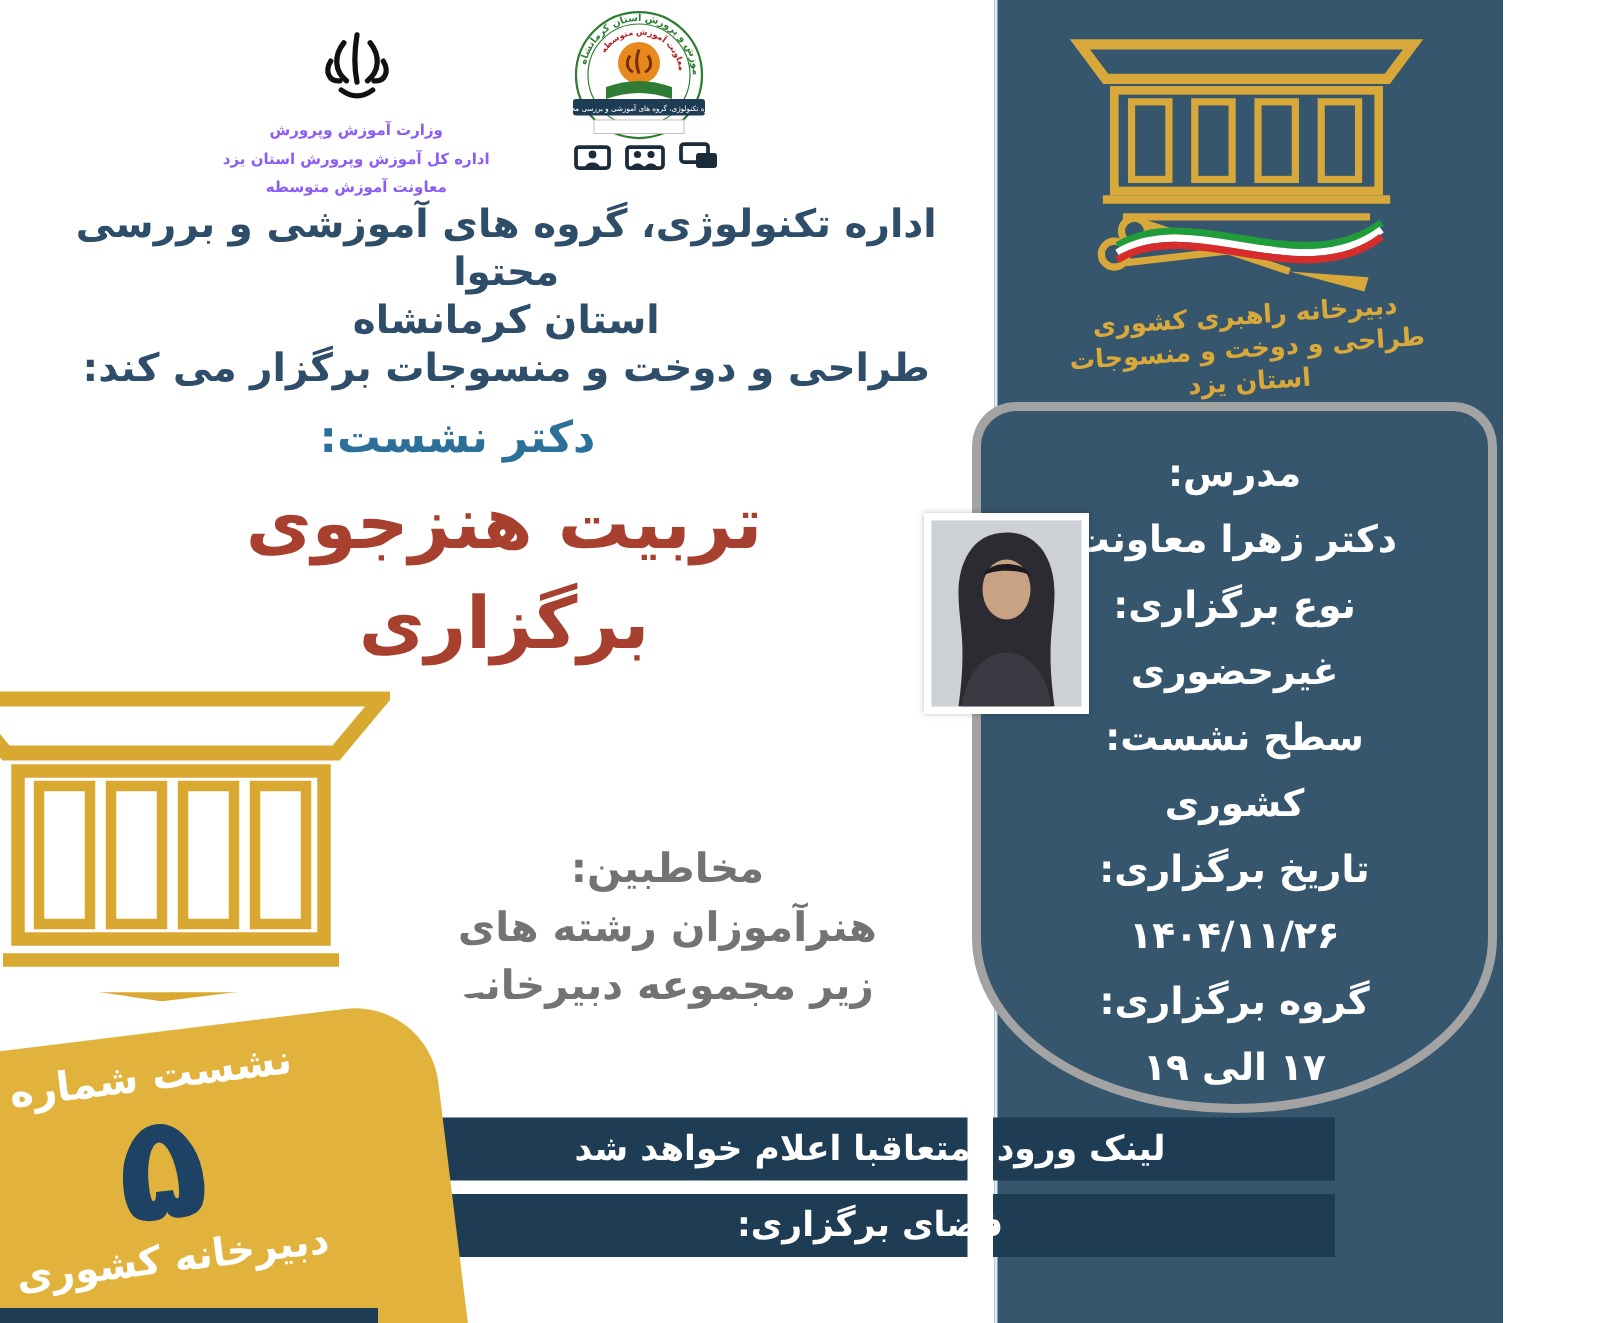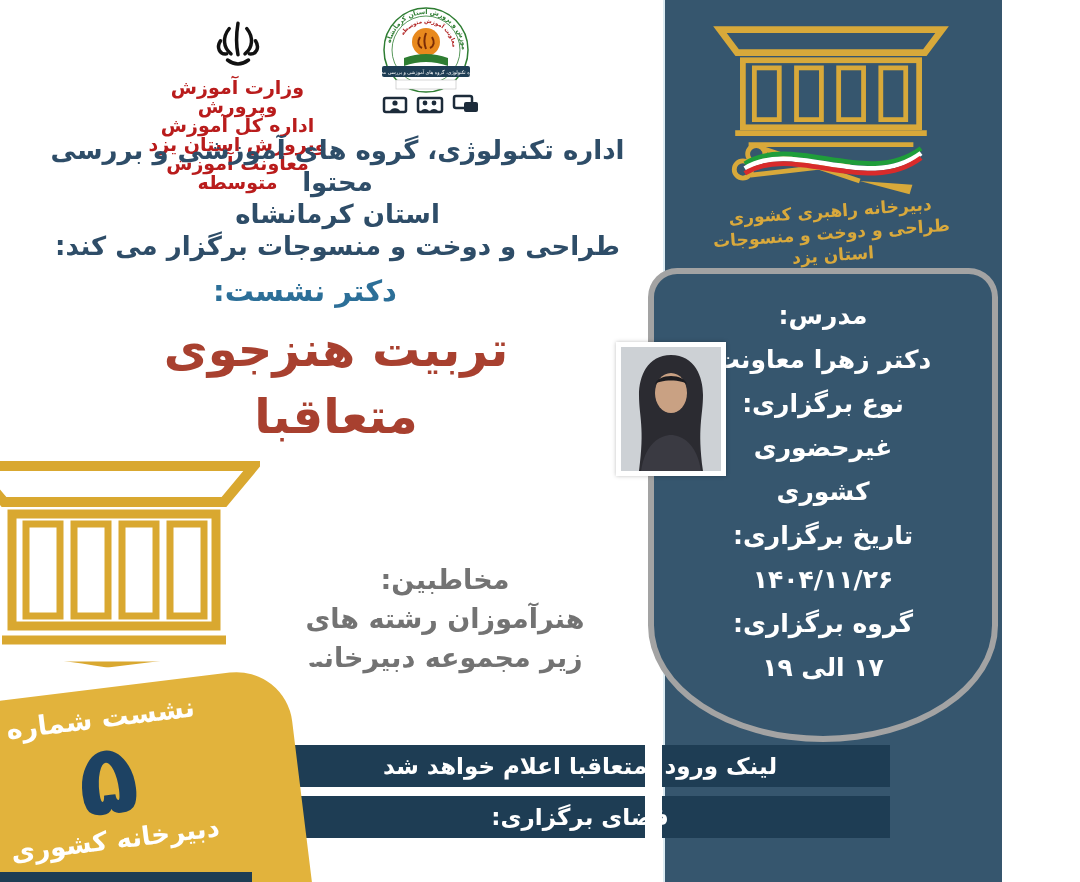--- a/index.html
+++ b/index.html
@@ -22,21 +22,21 @@
   .photo{position:absolute;left:616px;top:342px;width:100px;height:124px;background:#cfd2d6;border:5px solid #ffffff;box-shadow:0 0 4px rgba(0,0,0,.25);}
   
   .bar{position:absolute;left:270px;width:620px;height:42px;background:#1e3d54;color:#ffffff;font-weight:bold;font-size:23px;text-align:center;line-height:42px;white-space:nowrap;}
   .bar1{top:745px;}
   .bar2{top:796px;}
   .venue-bullet{position:absolute;left:14px;top:0;font-size:26px;}
   .bar-gutter{position:absolute;left:645px;top:740px;width:17px;height:104px;background:#ffffff;z-index:6;}
   
   .ministry{position:absolute;left:140px;top:18px;width:195px;text-align:center;}
   .ministry svg{width:56px;height:56px;}
-  .ministry-caption{color:#b91c1c;font-weight:bold;font-size:19px;line-height:19px;}
+  .ministry-caption{color:#8b5cf6;font-weight:bold;font-size:10px;line-height:19px;}
   .seal{position:absolute;left:362px;top:6px;width:140px;height:112px;}
   
   .intro{position:absolute;left:15px;top:134px;width:645px;text-align:center;color:#2e4d68;font-weight:bold;font-size:26px;line-height:32px;}
   .session-label{position:absolute;left:0;top:274px;width:610px;text-align:center;color:#2c6f98;font-weight:bold;font-size:29px;}
   .session-title{position:absolute;left:0;top:316px;width:600px;text-align:center;color:#a8402f;font-weight:900;font-size:48px;line-height:67px;margin-left:36px;}
   .audience{position:absolute;left:240px;top:560px;width:410px;text-align:center;color:#737373;font-weight:bold;font-size:27px;line-height:39px;}
   
   .window-illu{position:absolute;left:-32px;top:418px;width:292px;height:312px;z-index:1;}
   .corner-band{position:absolute;left:-84px;top:666px;width:410px;height:20px;background:#ffffff;transform:rotate(-7deg);z-index:2;}
   .corner-card{
@@ -83,20 +83,21 @@
     <div>طراحی و دوخت و منسوجات</div>
     <div>استان یزد</div>
   </div>
 
   <div class="info-panel">
     <div class="info-lines" dir="rtl">
       <div class="info-line">مدرس:</div>
       <div class="info-line">دکتر زهرا معاونت</div>
       <div class="info-line">نوع برگزاری:</div>
       <div class="info-line">غیرحضوری</div>
+      <div class="info-line">سطح نشست:</div>
       <div class="info-line">کشوری</div>
       <div class="info-line">تاریخ برگزاری:</div>
       <div class="info-line">۱۴۰۴/۱۱/۲۶</div>
       <div class="info-line">گروه برگزاری:</div>
       <div class="info-line">۱۷ الی ۱۹</div>
     </div>
   </div>
 
   <div class="photo">
     <svg width="100" height="124" viewBox="0 0 100 124">
@@ -176,21 +177,21 @@
 
   <div class="intro" dir="rtl">
     <div>اداره تکنولوژی، گروه های آموزشی و بررسی محتوا</div>
     <div>استان کرمانشاه</div>
     <div>طراحی و دوخت و منسوجات برگزار می کند:</div>
   </div>
 
   <div class="session-label" dir="rtl">دکتر نشست:</div>
   <div class="session-title" dir="rtl">
     <div>تربیت هنزجوی</div>
-    <div>متعاقبا</div>
+    <div>برگزاری</div>
   </div>
 
   <div class="audience" dir="rtl">
     <div>مخاطبین:</div>
     <div>هنرآموزان رشته های</div>
     <div>زیر مجموعه دبیرخانه</div>
   </div>
 
   <svg class="window-illu" viewBox="0 0 292 312">
     <g stroke="#d9a830" fill="none" stroke-width="10">

